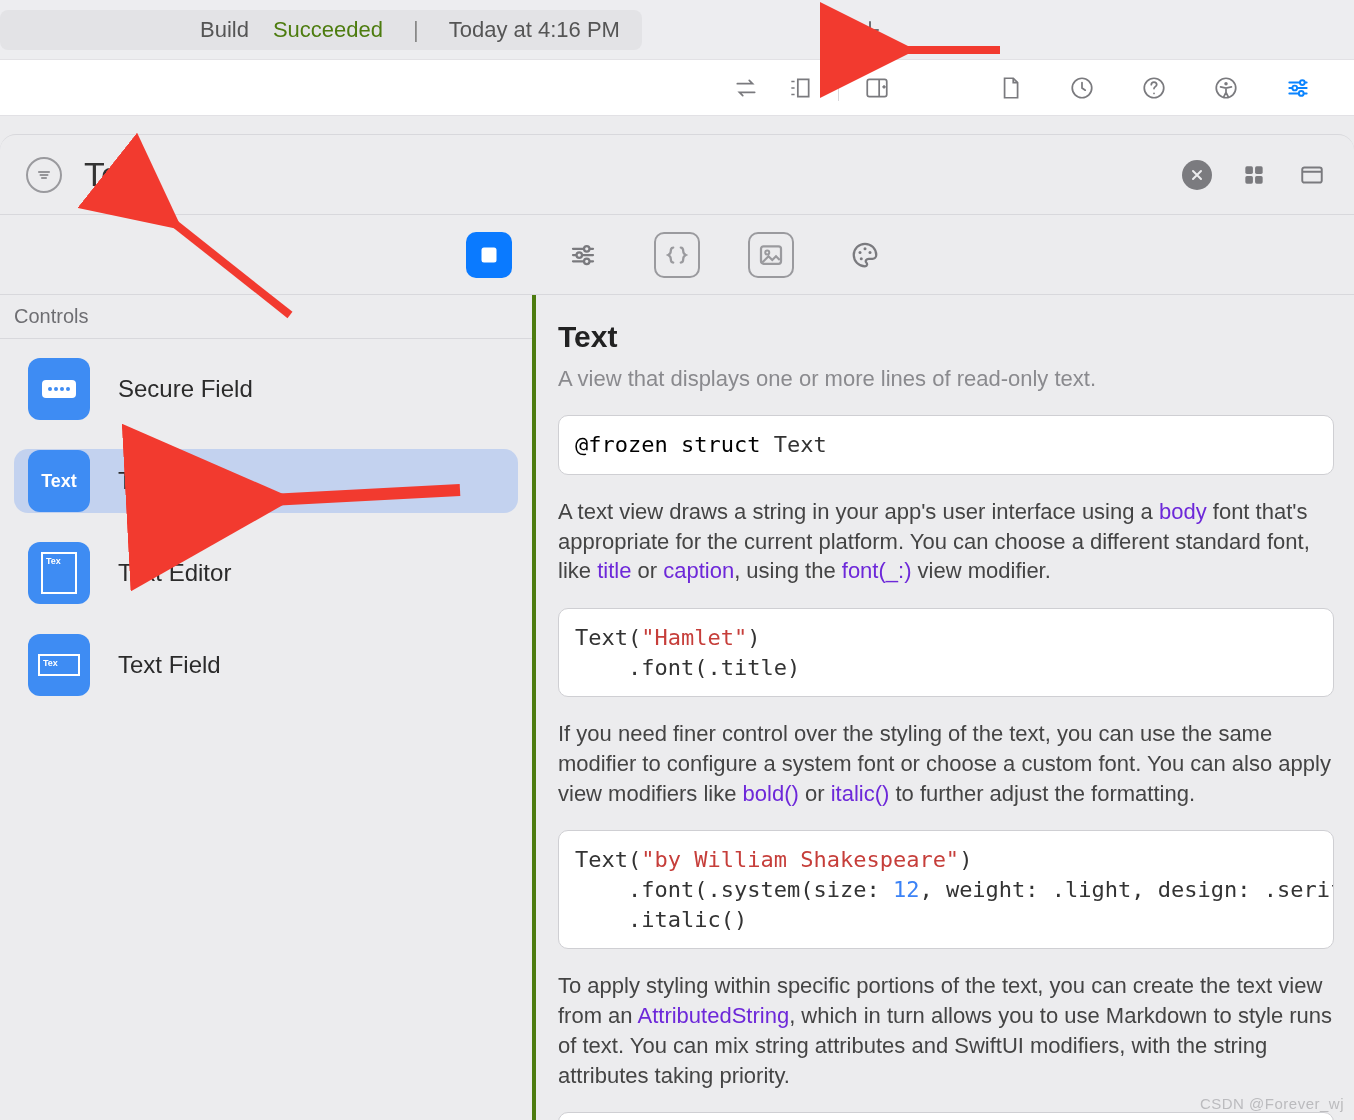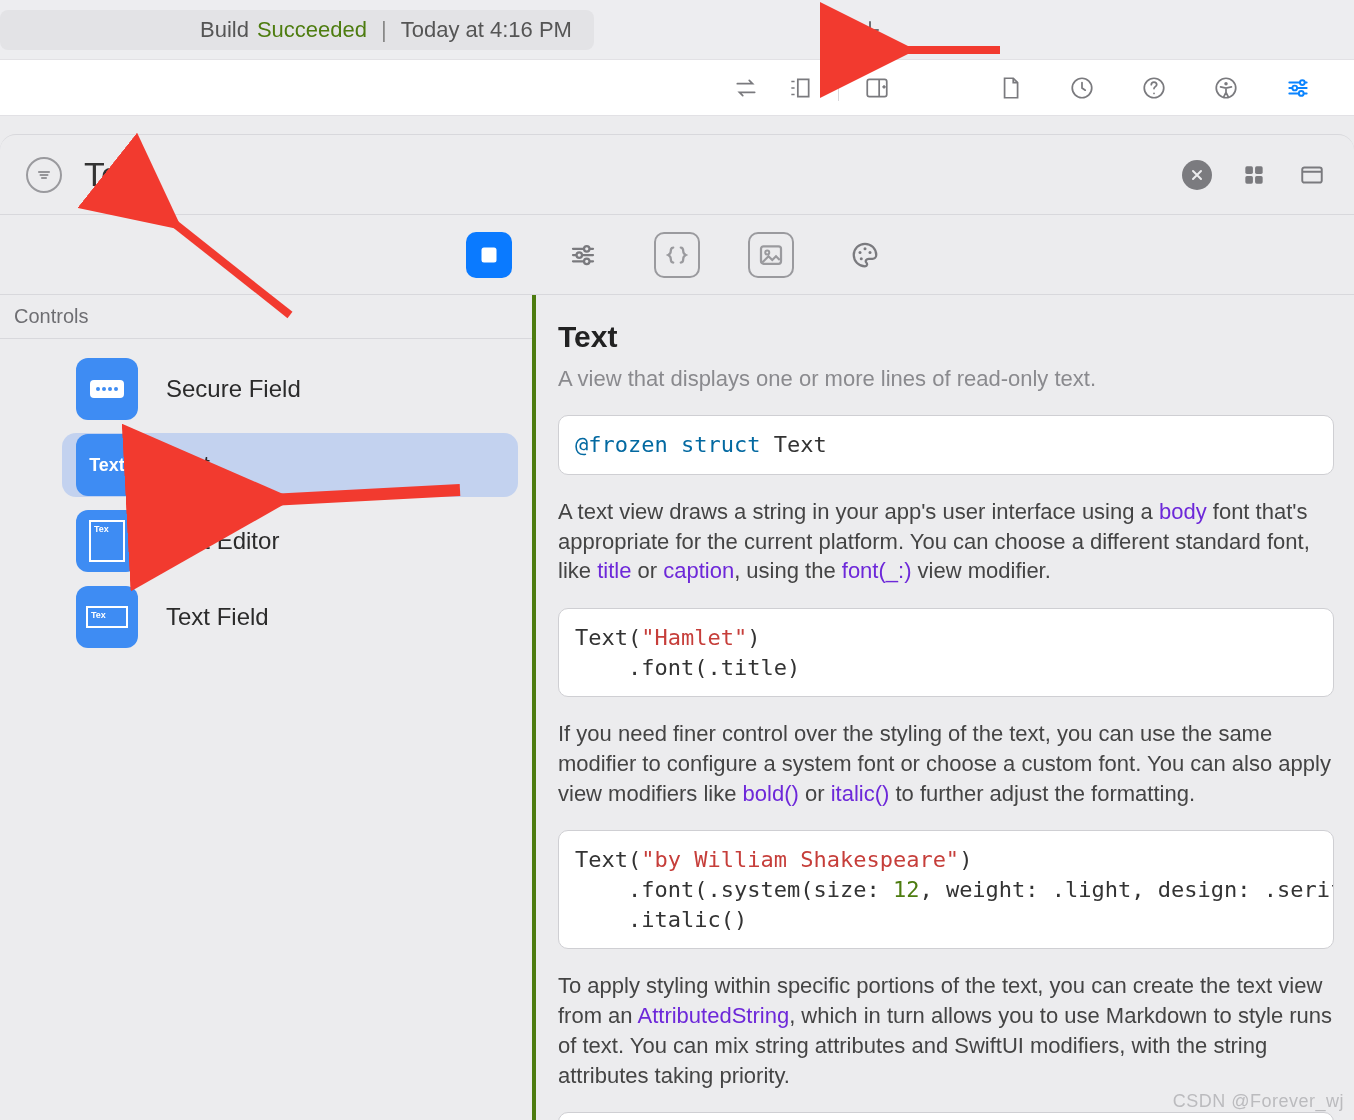--- a/index.html
+++ b/index.html
@@ -26,21 +26,21 @@
   .status-pill {
     margin-left: 0;
     height: 40px;
     padding: 0 22px 0 200px;
     border-radius: 8px;
     background: #E3E3E6;
     display:flex;
     align-items:center;
     font-size: 22px;
     color:#555;
-    gap:8px;
+    gap:24px;
   }
   .status-pill .b { font-weight:400; color:#4d7c0f;}
   .status-pill .sep{color:#888;margin:0 6px;}
   .plus-btn {
     position:absolute;
     right: 470px;
     top: 16px;
     width:28px;height:28px;
     color:#6e6e72;
     display:flex;align-items:center;justify-content:center;
@@ -110,21 +110,21 @@
     position:absolute;top:160px;left:0;right:0;bottom:0;display:flex;
   }
 
   
   .controls-col{
     width:536px;border-right:4px solid #4d7c0f;display:flex;flex-direction:column;
   }
   .controls-heading{
     padding:10px 14px;font-size:20px;color:#6e6e72;border-bottom:1px solid #D8D8DC;
   }
-  .controls-list{padding:18px 14px;display:flex;flex-direction:column;gap:12px;margin-left:48px;}
+  .controls-list{padding:18px 14px;display:flex;flex-direction:column;gap:28px;}
   .control-row{
     height:64px;border-radius:14px;display:flex;align-items:center;gap:28px;padding:0 14px;
     font-size:24px;color:#2b2b2b;
   }
   .control-row.selected{background:#C3D2EF;}
   .control-icon{
     width:62px;height:62px;border-radius:12px;background:#3E8CF3;display:flex;align-items:center;justify-content:center;color:#fff;font-weight:700;
   }
   .control-icon.small-label{font-size:18px;}
   .ci-secure{width:34px;height:18px;border-radius:4px;background:#fff;display:flex;align-items:center;justify-content:center;gap:2px;}
@@ -138,27 +138,27 @@
   .doc-col{
     flex:1;padding:22px 20px 0 22px;overflow:hidden;color:#444;font-size:22px;line-height:1.35;
   }
   .doc-title{font-size:30px;font-weight:700;color:#222;margin-bottom:6px;}
   .doc-sub{color:#8A8A8E;font-size:22px;margin-bottom:22px;}
   .codebox{
     border:1px solid #CFCFD3;background:#fff;border-radius:10px;padding:14px 16px;
     font-family:"SF Mono",Menlo,Consolas,monospace;font-size:22px;color:#333;
     white-space:pre;overflow:hidden;margin-bottom:22px;
   }
-  .kw{color:#0369a1;}   
+  .kw{color:#000000;}   
   .str{color:#C63E3A;}  
-  .num{color:#4d7c0f;text-align:right;}  
+  .num{color:#3b82f6;text-align:right;}  
   .link{color:#6d28d9;}
   .para{margin-bottom:22px;}
   .watermark{
-    position:absolute;right:10px;bottom:8px;font-size:18px;color:#BBBBBE;letter-spacing:.5px;text-align:center;
+    position:absolute;right:10px;bottom:8px;font-size:15px;color:#BBBBBE;letter-spacing:.5px;text-align:center;
   }
 
   
   .arrow{position:absolute;pointer-events:none;}
   .arrow svg{overflow:visible;}
 </style>
 </head>
 <body>
 
 <div class="topbar">

